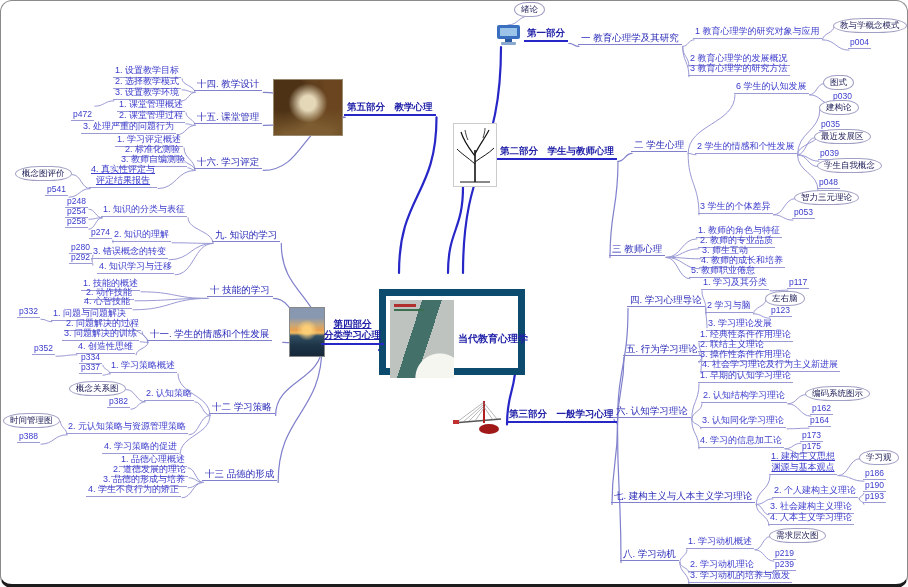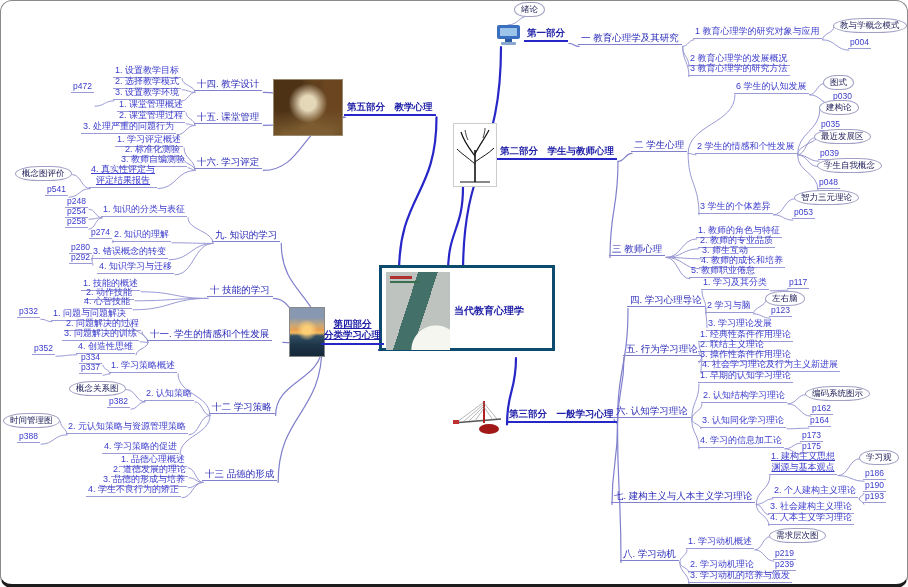--- a/index.html
+++ b/index.html
@@ -20,22 +20,22 @@
   .chapter{font-size:9.5px;color:#2929b8;border-bottom:1.2px solid #8080cc;padding:0 3px 1px 3px;}
   .part-label{font-size:9.5px;font-weight:bold;color:#2020a8;border-bottom:2px solid #2727c8;padding:0 3px 2px 3px;}
   .cloud{
     font-size:8.5px;color:#1a1a55;background:#ffffff;
     border:1px solid #a0a0c4;border-radius:55% 45% 50% 50% / 65% 65% 60% 60%;
     padding:1px 6px 2px 6px;z-index:3;
   }
   .multi{text-align:center;}
   .multi .ln{display:block;text-decoration:underline;}
   .center-node{
-    position:absolute;left:378px;top:264px;width:176px;height:86px;
-    border:3px solid #0c4a6e;background:#ffffff;z-index:2;box-sizing:border-box;
+    position:absolute;left:378px;top:288px;width:146px;height:86px;
+    border:7px solid #0c4a6e;background:#ffffff;z-index:2;box-sizing:border-box;
   }
   .center-title{
     position:absolute;left:70px;top:36px;width:74px;text-align:center;
     font-size:10px;color:#2020a8;font-weight:bold;
   }
   .img{position:absolute;z-index:2;}
   .book-cover{
     left:4px;top:4px;width:64px;height:78px;
     background:
       radial-gradient(circle at 78% 100%, #f6f6f0 0 26%, rgba(246,246,240,0) 27%),
@@ -362,21 +362,21 @@
   <span class="node leaf" id="n-c13_3" style="left:100px;top:473px">3. 品德的形成与培养</span>
   <span class="node leaf" id="n-c13_4" style="left:85px;top:483px">4. 学生不良行为的矫正</span>
 
   <div class="img painting"></div>
   <span class="node part-label" id="n-part5" style="left:343px;top:100px">第五部分　教学心理</span>
 
   <span class="node chapter" id="n-ch14" style="left:193px;top:77px">十四. 教学设计</span>
   <span class="node leaf" id="n-c14_1" style="left:112px;top:64px">1. 设置教学目标</span>
   <span class="node leaf" id="n-c14_2" style="left:112px;top:75px">2. 选择教学模式</span>
   <span class="node leaf" id="n-c14_3" style="left:112px;top:86px">3. 设置教学环境</span>
-  <span class="node page" id="n-c14_3p" style="left:70px;top:80px">p472</span>
+  <span class="node page" id="n-c14_3p" style="left:70px;top:108px">p472</span>
 
   <span class="node chapter" id="n-ch15" style="left:193px;top:110px">十五. 课堂管理</span>
   <span class="node leaf" id="n-c15_1" style="left:116px;top:98px">1. 课堂管理概述</span>
   <span class="node leaf" id="n-c15_2" style="left:116px;top:109px">2. 课堂管理过程</span>
   <span class="node leaf" id="n-c15_3" style="left:80px;top:120px">3. 处理严重的问题行为</span>
 
   <span class="node chapter" id="n-ch16" style="left:193px;top:155px">十六. 学习评定</span>
   <span class="node leaf" id="n-c16_1" style="left:114px;top:133px">1. 学习评定概述</span>
   <span class="node leaf" id="n-c16_2" style="left:122px;top:143px">2. 标准化测验</span>
   <span class="node leaf" id="n-c16_3" style="left:118px;top:153px">3. 教师自编测验</span>

